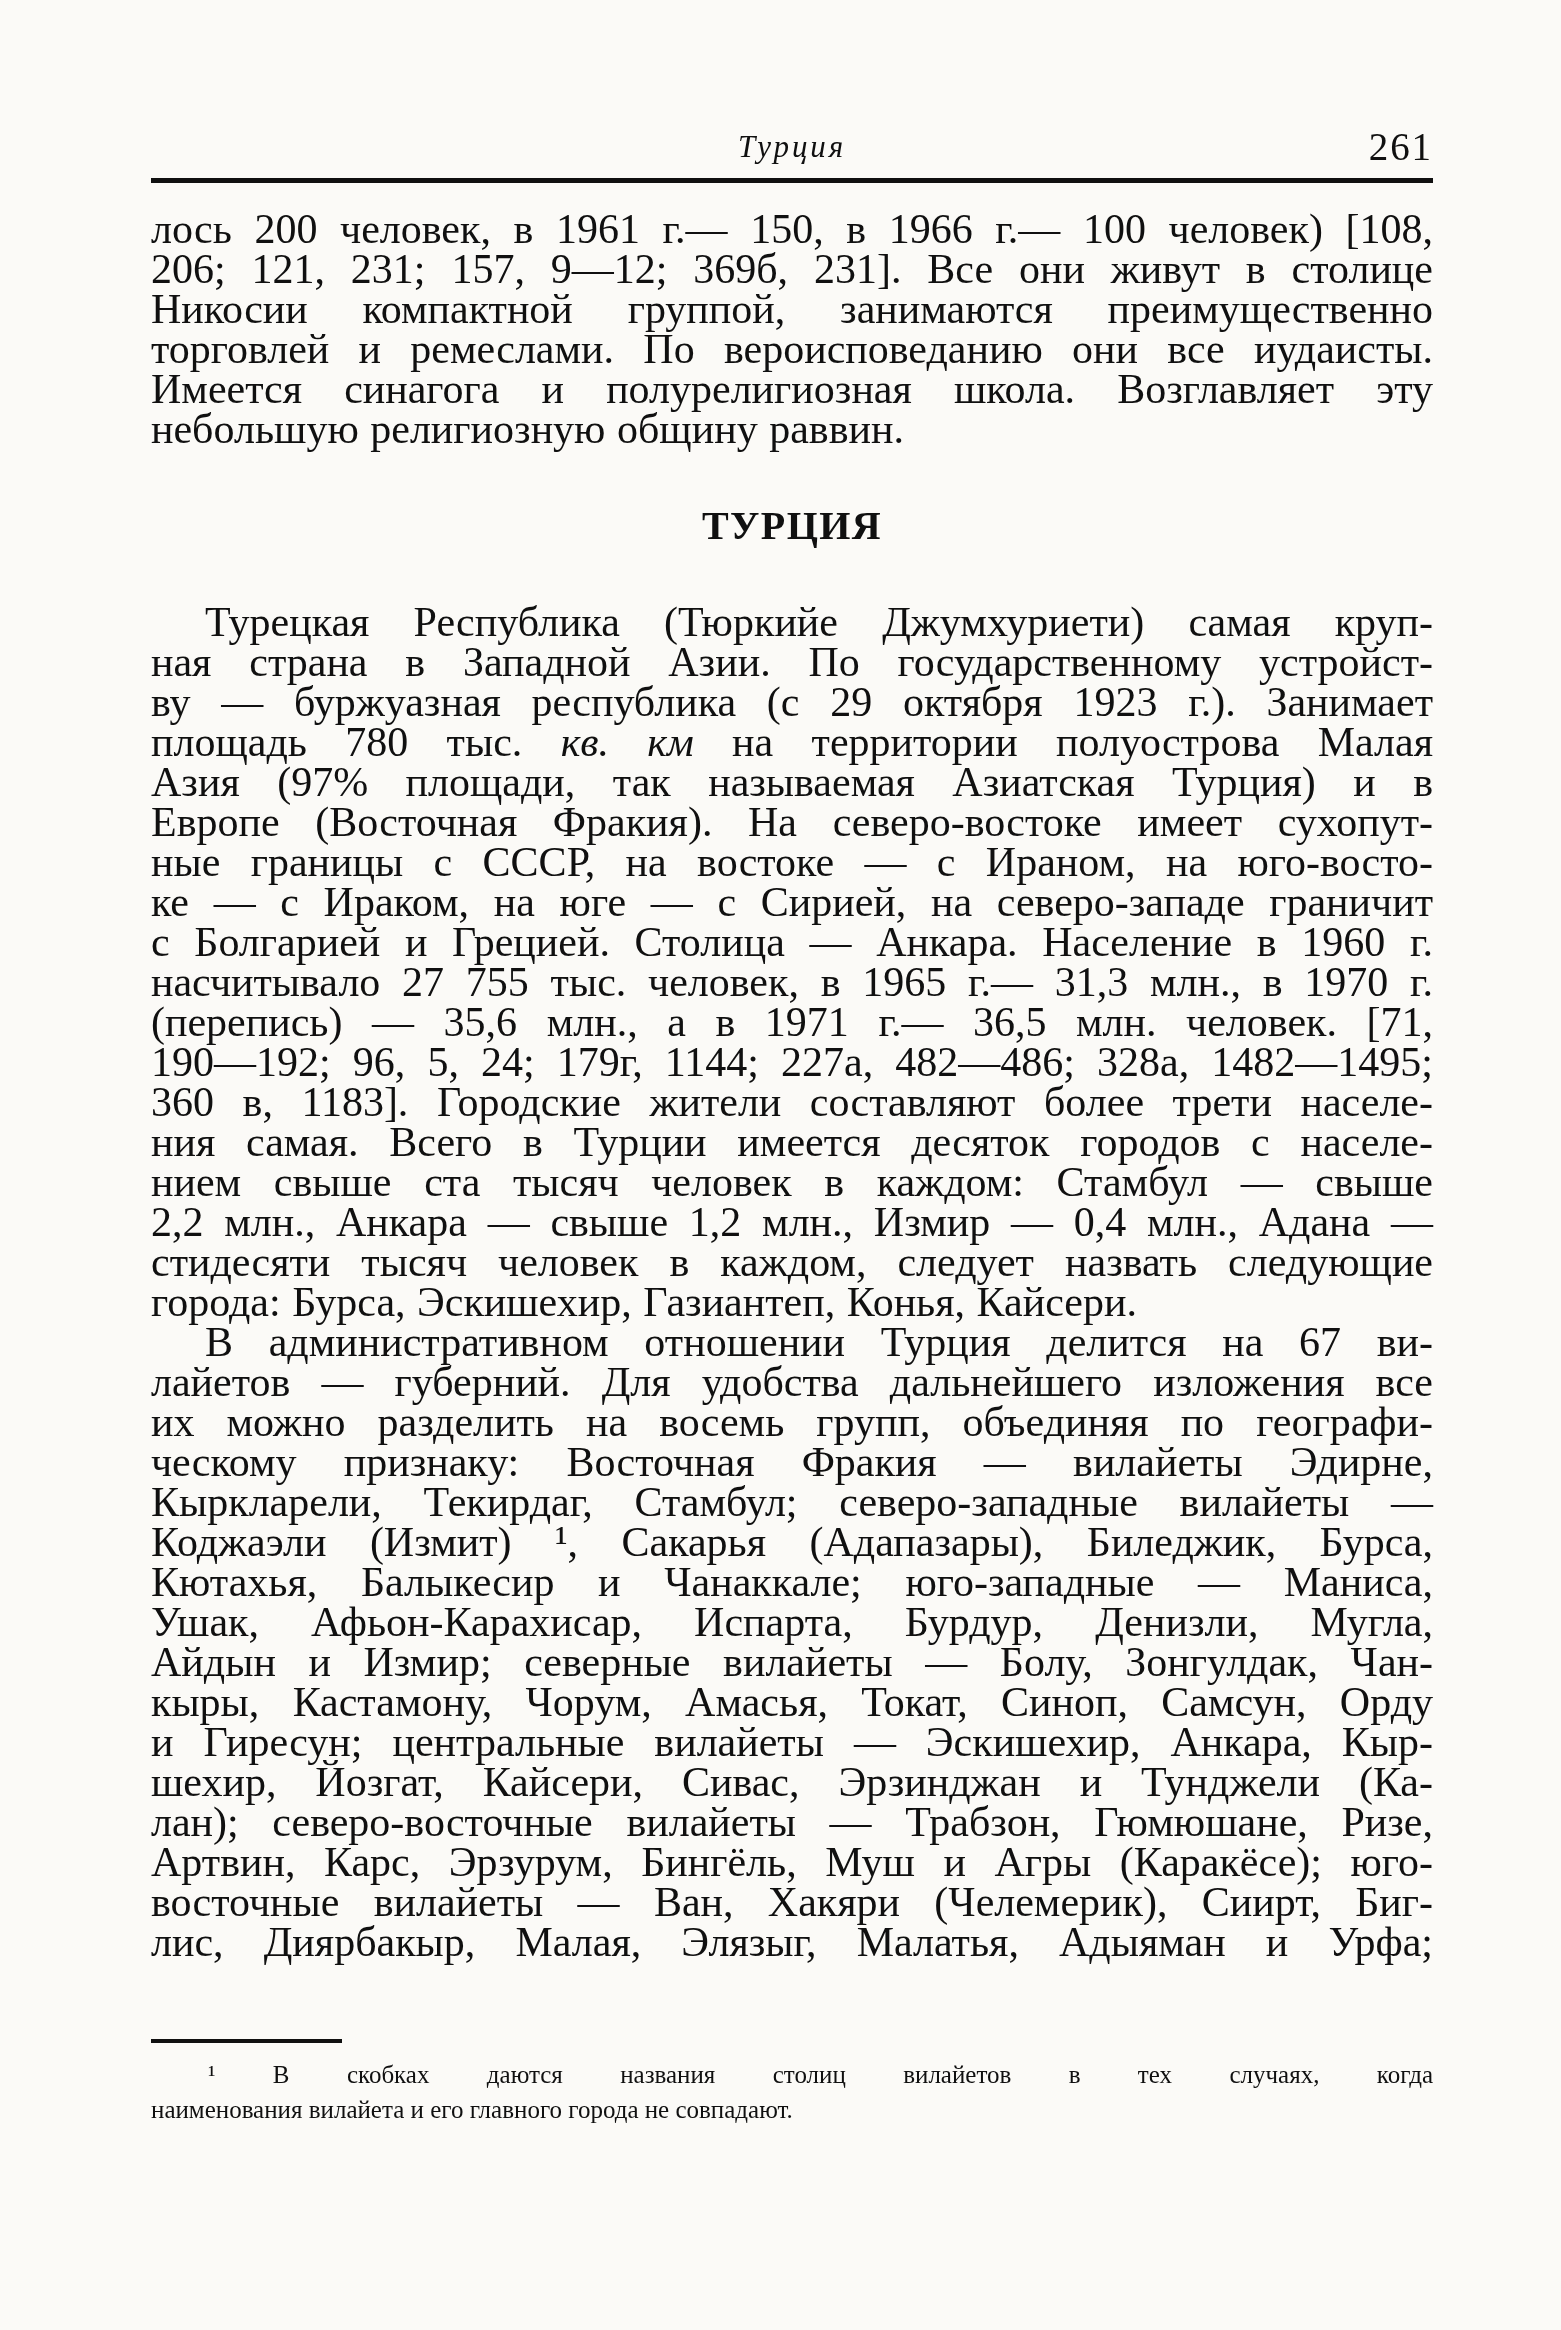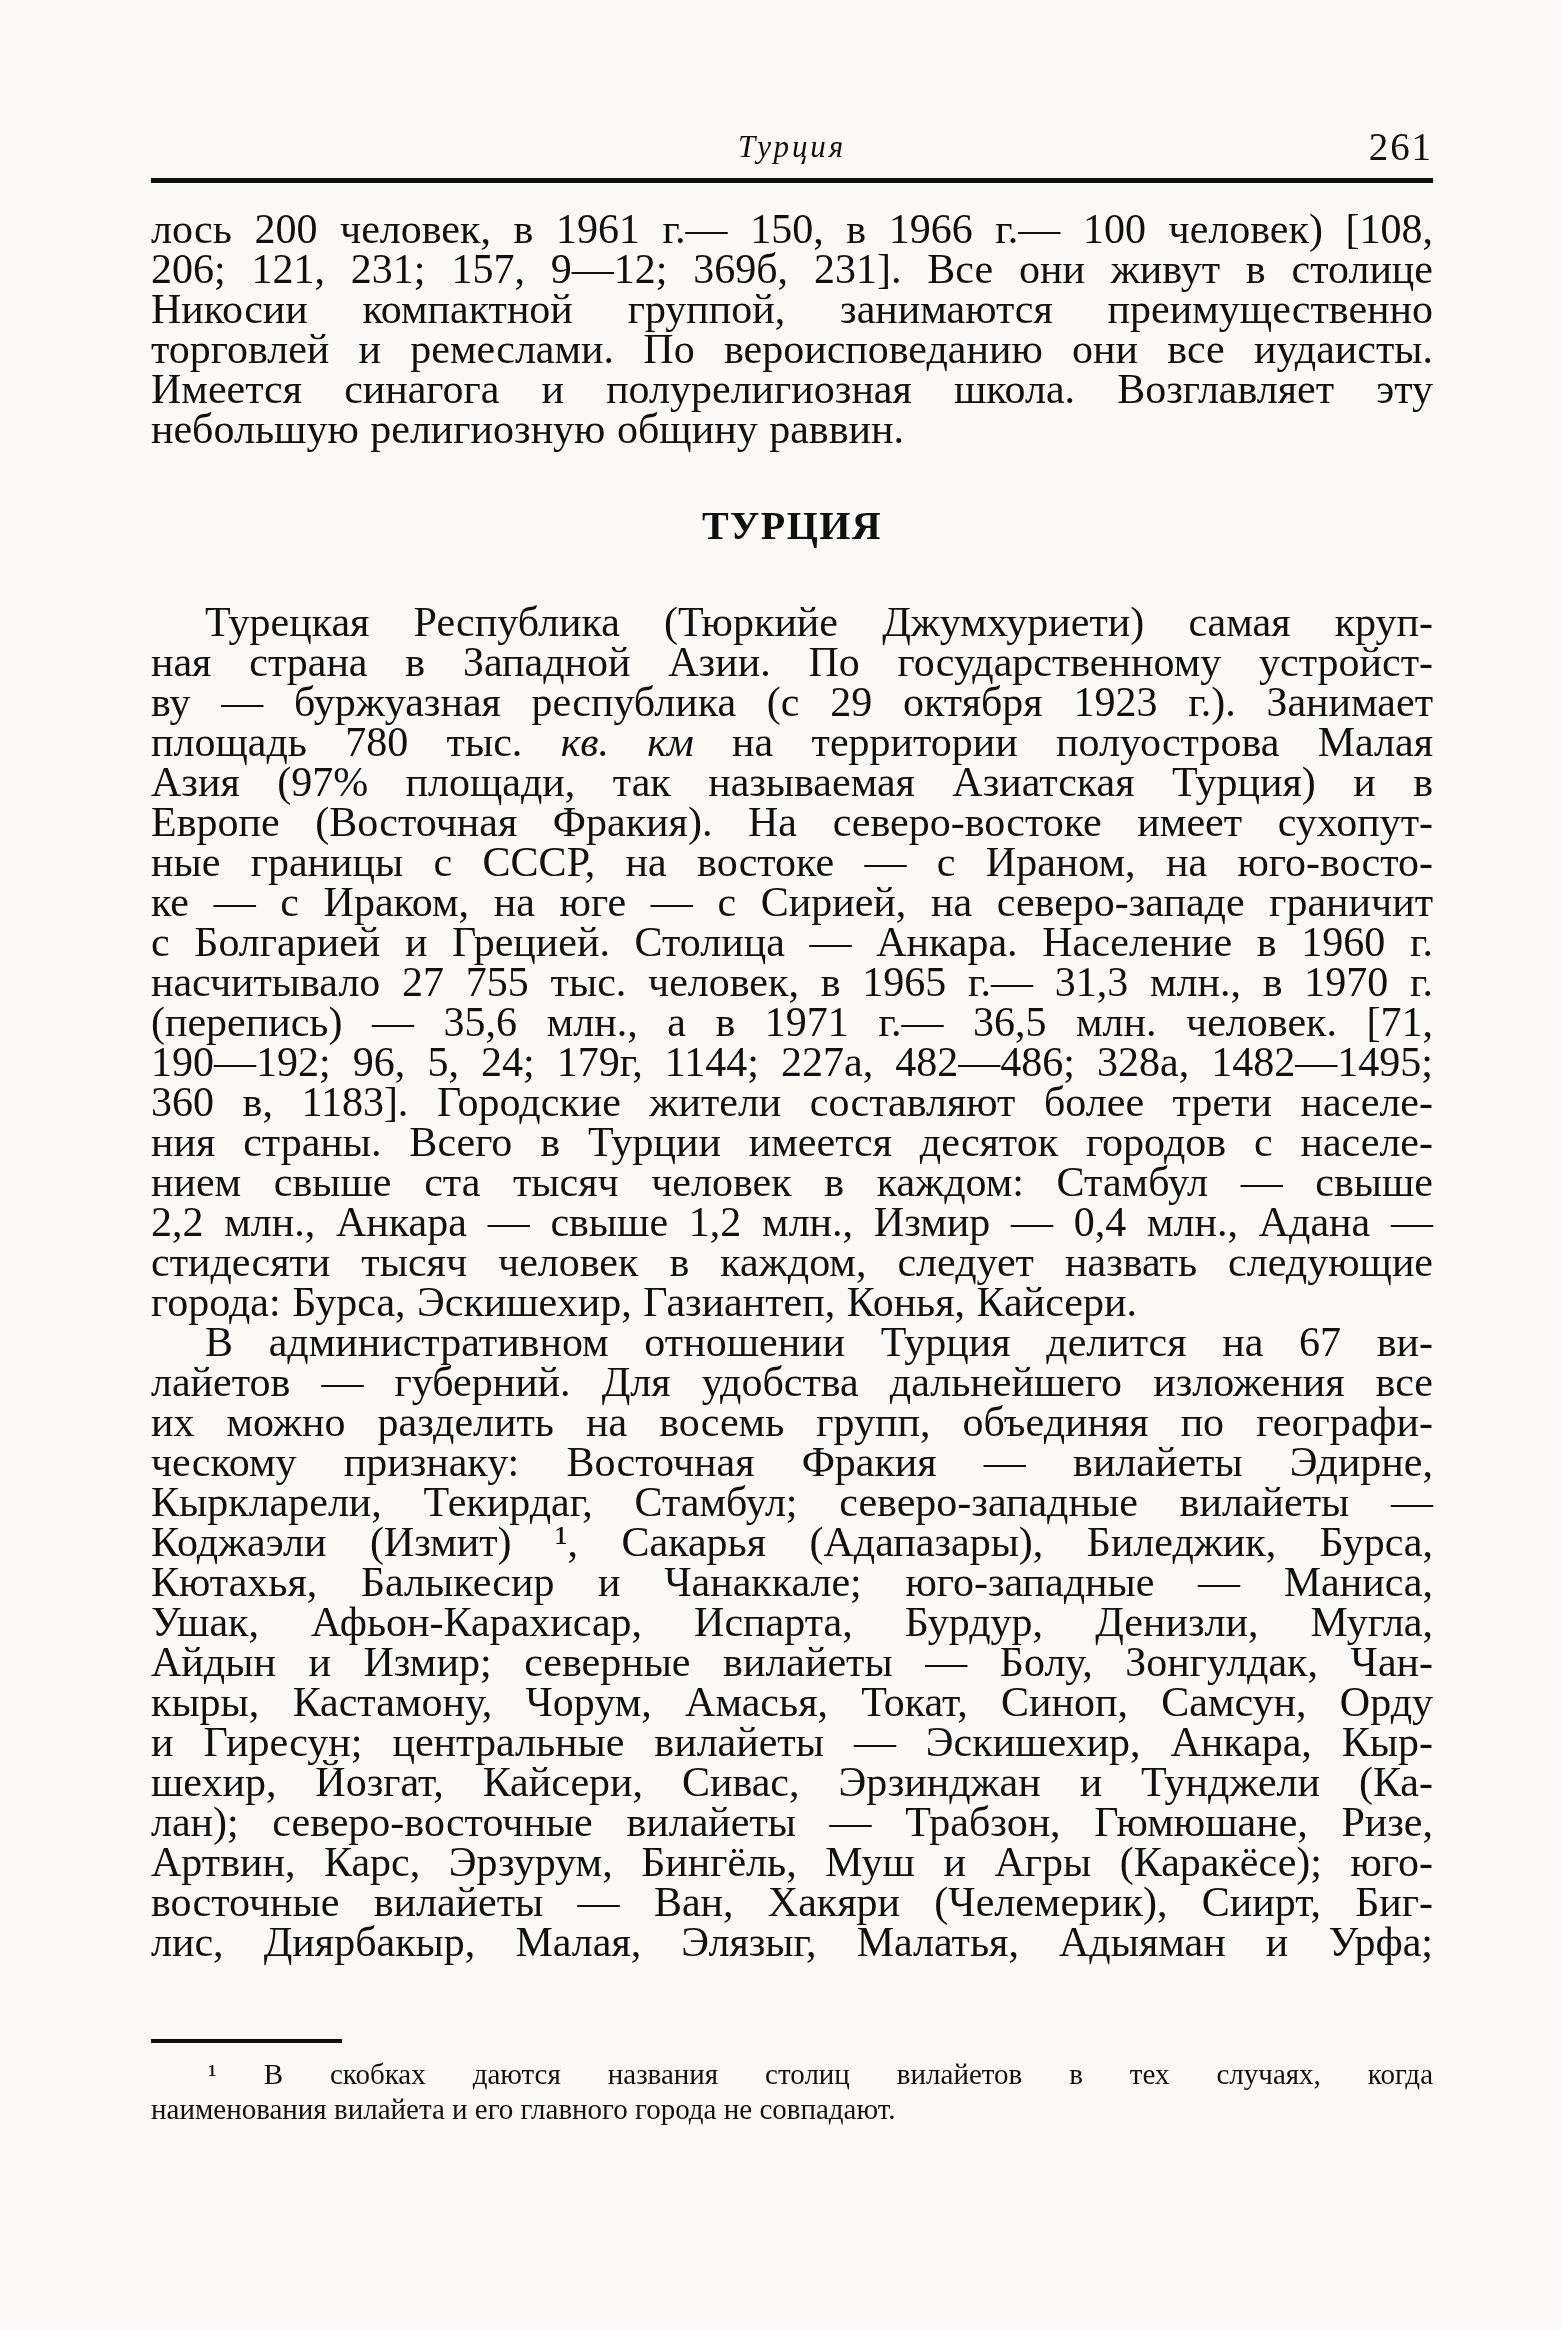--- a/index.html
+++ b/index.html
@@ -65,21 +65,21 @@
   }
   
   .footnote{margin-top:77px;}
   .fnrule{
     width:191px;
     height:3.8px;
     background:var(--ink);
   }
   .fn-lines{margin-top:14.3px;}
   .fn{
-    font-size:29px;
+    font-size:25px;
     line-height:35px;
     text-align:justify;
     text-align-last:justify;
   }
   .fn.indent{text-indent:57px;}
   .fn.lastline{text-align-last:left;}
 </style>
 </head>
 <body>
 
@@ -110,21 +110,21 @@
     <div class="ln"><span>площадь 780 тыс. </span><span class="ital">кв. км</span><span> на территории полуострова Малая</span></div>
     <div class="ln">Азия (97% площади, так называемая Азиатская Турция) и в</div>
     <div class="ln">Европе (Восточная Фракия). На северо-востоке имеет сухопут-</div>
     <div class="ln">ные границы с СССР, на востоке — с Ираном, на юго-восто-</div>
     <div class="ln">ке — с Ираком, на юге — с Сирией, на северо-западе граничит</div>
     <div class="ln">с Болгарией и Грецией. Столица — Анкара. Население в 1960 г.</div>
     <div class="ln">насчитывало 27 755 тыс. человек, в 1965 г.— 31,3 млн., в 1970 г.</div>
     <div class="ln">(перепись) — 35,6 млн., а в 1971 г.— 36,5 млн. человек. [71,</div>
     <div class="ln">190—192; 96, 5, 24; 179г, 1144; 227а, 482—486; 328а, 1482—1495;</div>
     <div class="ln">360 в, 1183]. Городские жители составляют более трети населе-</div>
-    <div class="ln">ния страны. Всего в Турции имеется десяток городов с населе-</div>
+    <div class="ln">ния самая. Всего в Турции имеется десяток городов с населе-</div>
     <div class="ln">нием свыше ста тысяч человек в каждом: Стамбул — свыше</div>
     <div class="ln">2,2 млн., Анкара — свыше 1,2 млн., Измир — 0,4 млн., Адана —</div>
     <div class="ln">стидесяти тысяч человек в каждом, следует назвать следующие</div>
     <div class="ln lastline">города: Бурса, Эскишехир, Газиантеп, Конья, Кайсери.</div>
   </div>
 
   <div>
     <div class="ln indent">В административном отношении Турция делится на 67 ви-</div>
     <div class="ln">лайетов — губерний. Для удобства дальнейшего изложения все</div>
     <div class="ln">их можно разделить на восемь групп, объединяя по географи-</div>

